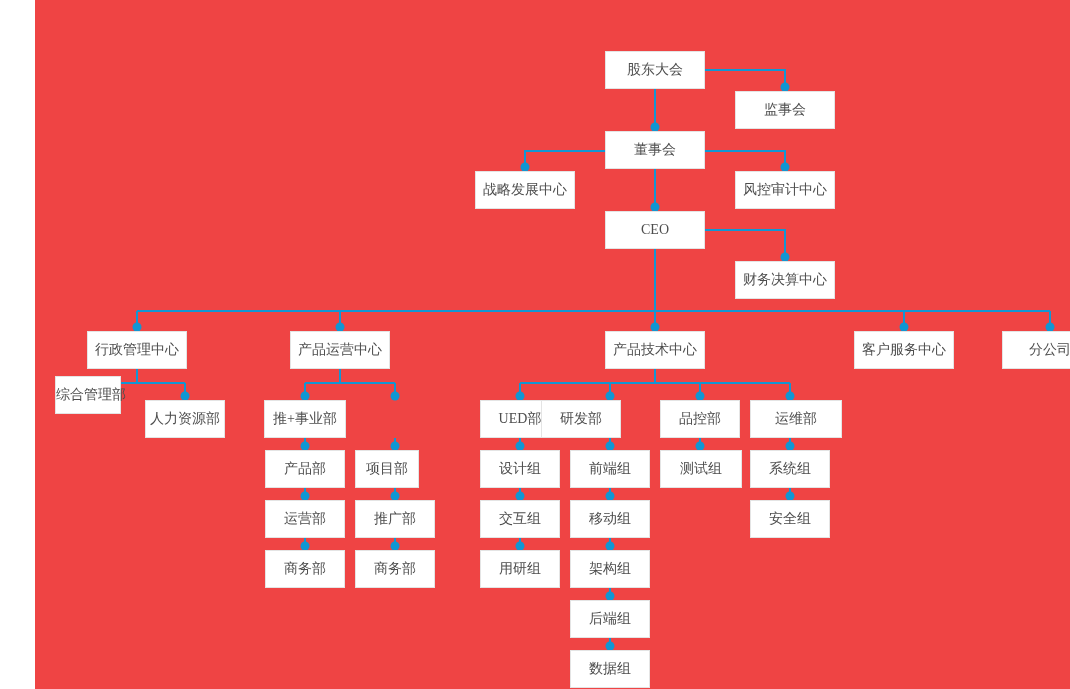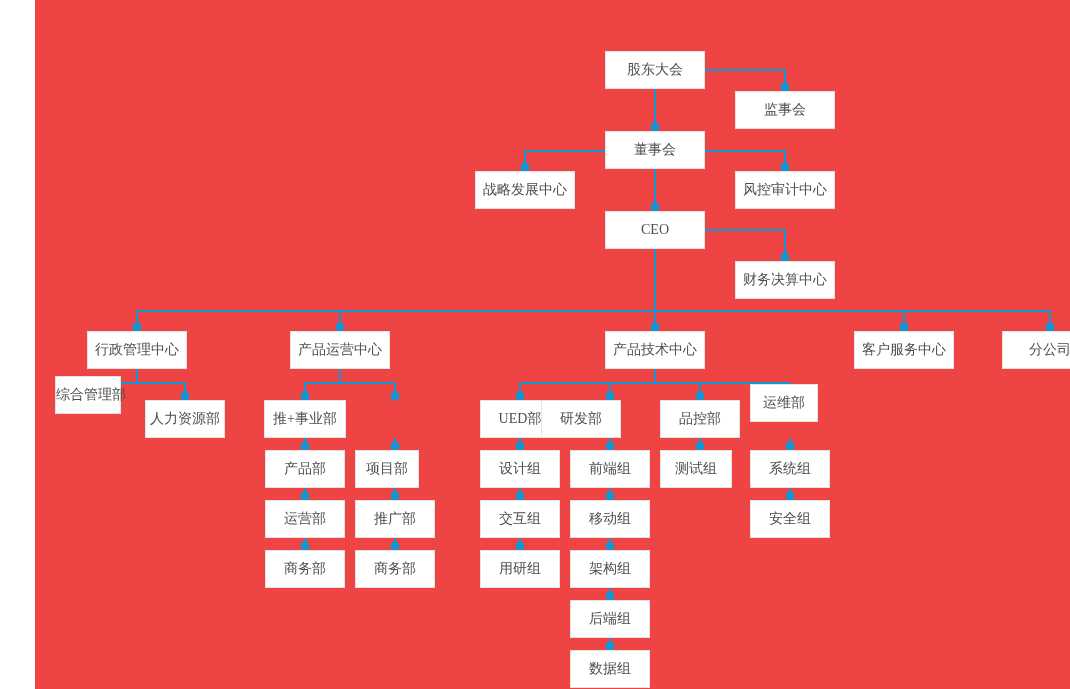--- a/index.html
+++ b/index.html
@@ -167,19 +167,19 @@
   <div class="node" style="left:445px;top:550px;width:80px">用研组</div>
 
   <div class="node" style="left:506px;top:400px;width:80px">研发部</div>
   <div class="node" style="left:535px;top:450px;width:80px">前端组</div>
   <div class="node" style="left:535px;top:500px;width:80px">移动组</div>
   <div class="node" style="left:535px;top:550px;width:80px">架构组</div>
   <div class="node" style="left:535px;top:600px;width:80px">后端组</div>
   <div class="node" style="left:535px;top:650px;width:80px">数据组</div>
 
   <div class="node" style="left:625px;top:400px;width:80px">品控部</div>
-  <div class="node" style="left:625px;top:450px;width:72px">测试组</div>
+  <div class="node" style="left:625px;top:450px;width:82px">测试组</div>
 
-  <div class="node" style="left:715px;top:384px;width:68px">运维部</div>
+  <div class="node" style="left:715px;top:400px;width:92px">运维部</div>
   <div class="node" style="left:715px;top:450px;width:80px">系统组</div>
   <div class="node" style="left:715px;top:500px;width:80px">安全组</div>
 
 </div>
 
 </body></html>

